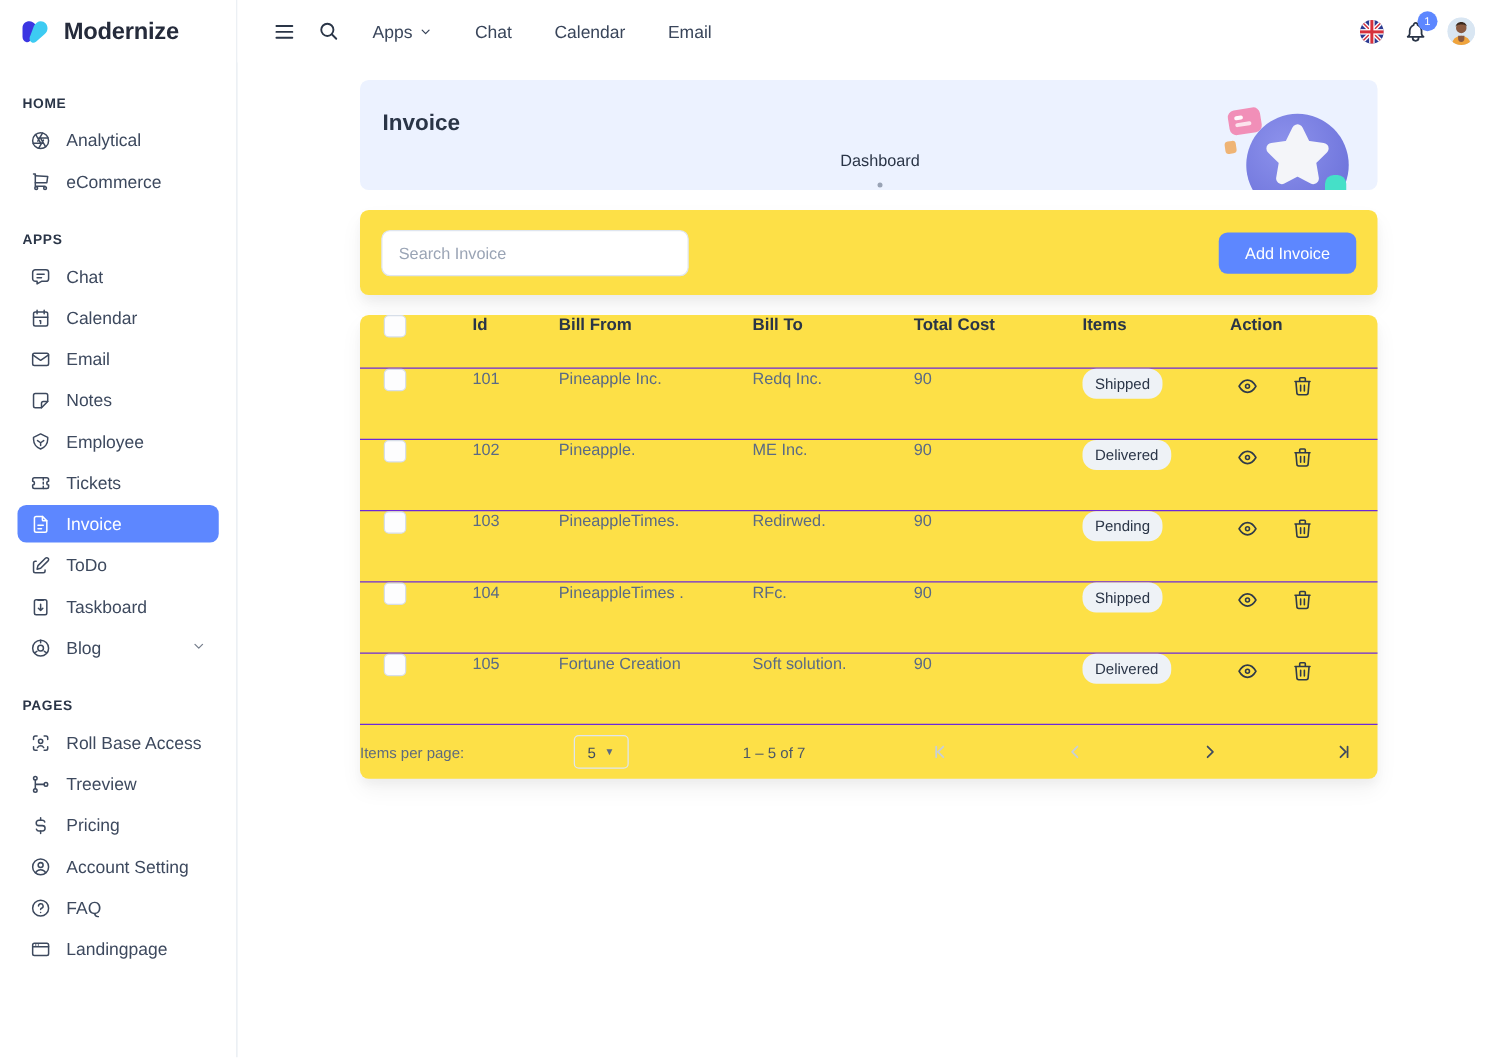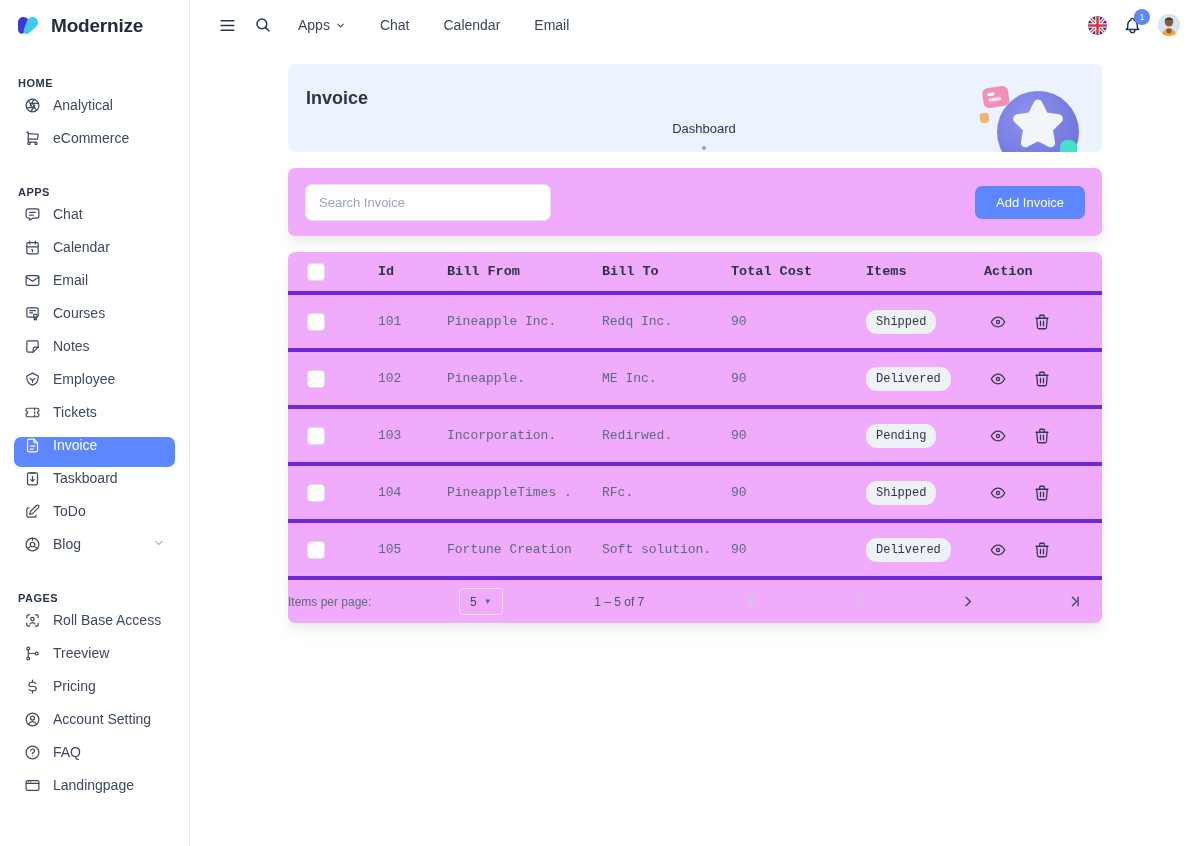--- a/index.html
+++ b/index.html
@@ -9,21 +9,21 @@
     background:#ffffff; color:#2A3547; font-size:14px;
   }
   .app { display:flex; width:1200px; height:824px; }
 
   
   .sidebar { width:190px; min-width:190px; height:846px; border-right:1px solid #e6ebf1; background:#fff; overflow:hidden; }
   .logo { display:flex; align-items:center; gap:9px; padding:15px 0 0 17px; }
   .logo-text { font-size:19px; font-weight:700; color:#252b3b; letter-spacing:-0.2px; }
   .section-label { font-size:11px; font-weight:700; color:#2A3547; letter-spacing:.5px; margin:26px 0 8px 18px; }
   .section-label.first { margin-top:40px; }
-  .sitem { display:flex; gap:12px; height:30px; margin:0 14px 3px; padding:0 10px;
+  .sitem { display:flex; align-items:center; gap:12px; height:30px; margin:0 14px 3px; padding:0 10px;
            border-radius:7px; font-size:14px; color:#3d495e; cursor:pointer; white-space:nowrap; }
   .sitem svg { flex:0 0 auto; }
   .sitem.active { background:var(--primary,#5D87FF); color:#fff; }
   .sitem .chev { margin-left:auto; opacity:.7; }
 
   
   .main { flex:1; display:flex; flex-direction:column; }
   .topbar { height:50px; display:flex; align-items:center; padding:0 20px 0 22px; gap:6px; background:#fff; }
   .icon-btn { width:30px; height:30px; display:flex; align-items:center; justify-content:center; cursor:pointer; color:#2A3547; border-radius:50%; }
   .menu-item { display:flex; align-items:center; gap:5px; padding:0 14px; font-size:14px; color:#39455a; cursor:pointer; }
@@ -39,32 +39,32 @@
   
   .banner { position:relative; height:88px; background:var(--banner-bg,#ECF2FF); border-radius:7px; overflow:hidden; padding:24px 0 0 18px; }
   .banner-title { font-size:18px; font-weight:600; color:#2A3547; }
   .breadcrumb { display:flex; align-items:center; gap:10px; margin-top:12px; font-size:13px;flex-direction:column; }
   .breadcrumb .bc-home { color:#2A3547; cursor:pointer; }
   .breadcrumb .bc-dot { width:4px; height:4px; border-radius:50%; background:#99a3b5; }
   .breadcrumb .bc-current { color:#4c5a72; }
   .banner-illustration { position:absolute; right:16px; top:18px; }
 
   
-  .card { background:#f0abfc; border-radius:7px; box-shadow:0 9px 17.5px rgba(0,0,0,.05), 0 5px 6.5px rgba(0,0,0,.03); }
+  .card { background:#fde047; border-radius:7px; box-shadow:0 9px 17.5px rgba(0,0,0,.05), 0 5px 6.5px rgba(0,0,0,.03); }
 
   .toolbar-card { margin-top:16px; height:68px; display:flex; align-items:center; padding:0 17px; }
   .search-input { width:246px; height:37px; border:1px solid #dfe5ef; border-radius:7px; padding:0 13px;
                   font-size:13px; color:#2A3547; outline:none; font-family:inherit; }
   .search-input::placeholder { color:#9aa4b5; }
   .add-btn { margin-left:auto; background:var(--primary,#5D87FF); color:#fff; border:none; border-radius:7px;
              font-size:13px; padding:9px 21px; cursor:pointer; font-family:inherit; }
 
   
   .table-card { margin-top:16px; }
-  .trow { display:flex; align-items:center; border-bottom:4px solid #6d28d9;font-family:Liberation Mono, monospace; }
+  .trow { display:flex; align-items:flex-start; border-bottom:1px solid #6d28d9; }
   .trow.head { height:43px; font-weight:700; font-size:13.5px; color:#2A3547; }
   .trow.body { height:57px; font-size:13px; color:#5A6A85; }
   .col-cb { width:90px; padding-left:19px; display:flex; align-items:center; }
   .col-id { width:69px; }
   .col-from { width:155px; }
   .col-to { width:129px; }
   .col-cost { width:135px; }
   .col-status { width:110px; }
   .col-action { flex:1; display:flex; align-items:center; gap:16px; padding-left:8px; }
   .checkbox { width:18px; height:18px; border:1.5px solid #d7dee8; border-radius:4px; background:#fdfdfe; cursor:pointer; }
@@ -144,31 +144,20 @@
           <svg width="17" height="17" viewBox="0 0 24 24" fill="none" stroke="currentColor" stroke-width="1.7" stroke-linecap="round" stroke-linejoin="round">
             <rect x="3" y="5" width="18" height="14" rx="2"></rect>
             <path d="M3 7l9 6 9-6"></path>
           </svg>
         </span>
       <span>Email</span>
     </div>
     <div class="sitem">
       <span style="display:flex">
           <svg width="17" height="17" viewBox="0 0 24 24" fill="none" stroke="currentColor" stroke-width="1.7" stroke-linecap="round" stroke-linejoin="round">
-            <rect x="4" y="4" width="16" height="13" rx="2"></rect>
-            <path d="M8 8h8M8 11h4"></path>
-            <circle cx="16" cy="15.5" r="2.6"></circle>
-            <path d="M14.8 17.8 14.4 21l1.6-.9 1.6.9-.4-3.2"></path>
-          </svg>
-        </span>
-      <span>Courses</span>
-    </div>
-    <div class="sitem">
-      <span style="display:flex">
-          <svg width="17" height="17" viewBox="0 0 24 24" fill="none" stroke="currentColor" stroke-width="1.7" stroke-linecap="round" stroke-linejoin="round">
             <path d="M13 20H6a2 2 0 0 1-2-2V6a2 2 0 0 1 2-2h12a2 2 0 0 1 2 2v7l-7 7z"></path>
             <path d="M13 20v-5a2 2 0 0 1 2-2h5"></path>
           </svg>
         </span>
       <span>Notes</span>
     </div>
     <div class="sitem">
       <span style="display:flex">
           <svg width="17" height="17" viewBox="0 0 24 24" fill="none" stroke="currentColor" stroke-width="1.7" stroke-linecap="round" stroke-linejoin="round">
             <path d="M12 3 4 7v2c0 5 3.4 9.4 8 11 4.6-1.6 8-6 8-11V7z"></path>
@@ -192,34 +181,34 @@
             <path d="M14 3v4a1 1 0 0 0 1 1h4"></path>
             <path d="M17 21H7a2 2 0 0 1-2-2V5a2 2 0 0 1 2-2h7l5 5v11a2 2 0 0 1-2 2z"></path>
             <path d="M9 13h6M9 17h4"></path>
           </svg>
         </span>
       <span>Invoice</span>
     </div>
     <div class="sitem">
       <span style="display:flex">
           <svg width="17" height="17" viewBox="0 0 24 24" fill="none" stroke="currentColor" stroke-width="1.7" stroke-linecap="round" stroke-linejoin="round">
+            <path d="M7 7H6a2 2 0 0 0-2 2v9a2 2 0 0 0 2 2h9a2 2 0 0 0 2-2v-1"></path>
+            <path d="M20.4 3.6a2.1 2.1 0 0 1 0 3L12 15l-4 1 1-4 8.4-8.4a2.1 2.1 0 0 1 3 0z"></path>
+          </svg>
+        </span>
+      <span>ToDo</span>
+    </div>
+    <div class="sitem">
+      <span style="display:flex">
+          <svg width="17" height="17" viewBox="0 0 24 24" fill="none" stroke="currentColor" stroke-width="1.7" stroke-linecap="round" stroke-linejoin="round">
             <rect x="5" y="4" width="14" height="17" rx="2"></rect>
             <path d="M9 4.5h6M12 9v7M9.5 13.5 12 16l2.5-2.5"></path>
           </svg>
         </span>
       <span>Taskboard</span>
-    </div>
-    <div class="sitem">
-      <span style="display:flex">
-          <svg width="17" height="17" viewBox="0 0 24 24" fill="none" stroke="currentColor" stroke-width="1.7" stroke-linecap="round" stroke-linejoin="round">
-            <path d="M7 7H6a2 2 0 0 0-2 2v9a2 2 0 0 0 2 2h9a2 2 0 0 0 2-2v-1"></path>
-            <path d="M20.4 3.6a2.1 2.1 0 0 1 0 3L12 15l-4 1 1-4 8.4-8.4a2.1 2.1 0 0 1 3 0z"></path>
-          </svg>
-        </span>
-      <span>ToDo</span>
     </div>
     <div class="sitem">
       <span style="display:flex">
           <svg width="17" height="17" viewBox="0 0 24 24" fill="none" stroke="currentColor" stroke-width="1.7" stroke-linecap="round" stroke-linejoin="round">
             <circle cx="12" cy="12" r="9"></circle>
             <circle cx="12" cy="12" r="3.2"></circle>
             <path d="M12 3v3M5.2 17.3l2.6-1.6M18.8 17.3l-2.6-1.6"></path>
           </svg>
         </span>
       <span>Blog</span>
@@ -452,21 +441,21 @@
                 </svg>
               </span>
           </span>
         </div>
 
         <div class="trow body">
           <span class="col-cb">
               <span class="checkbox"></span>
             </span>
           <span class="col-id">103</span>
-          <span class="col-from">Incorporation.</span>
+          <span class="col-from">PineappleTimes.</span>
           <span class="col-to">Redirwed.</span>
           <span class="col-cost">90</span>
           <span class="col-status"><span class="chip">Pending</span></span>
           <span class="col-action">
             <span class="act-icon">
                 <svg width="18" height="18" viewBox="0 0 24 24" fill="none" stroke="currentColor" stroke-width="1.7" stroke-linecap="round" stroke-linejoin="round">
                   <path d="M12 5.5c-5.2 0-9 6.5-9 6.5s3.8 6.5 9 6.5 9-6.5 9-6.5-3.8-6.5-9-6.5z"></path>
                   <circle cx="12" cy="12" r="2.1"></circle>
                 </svg>
               </span>

